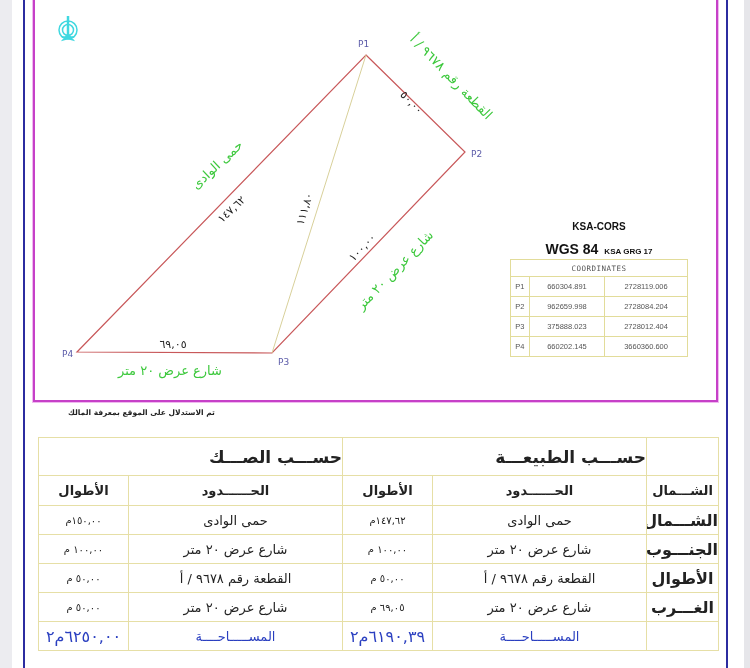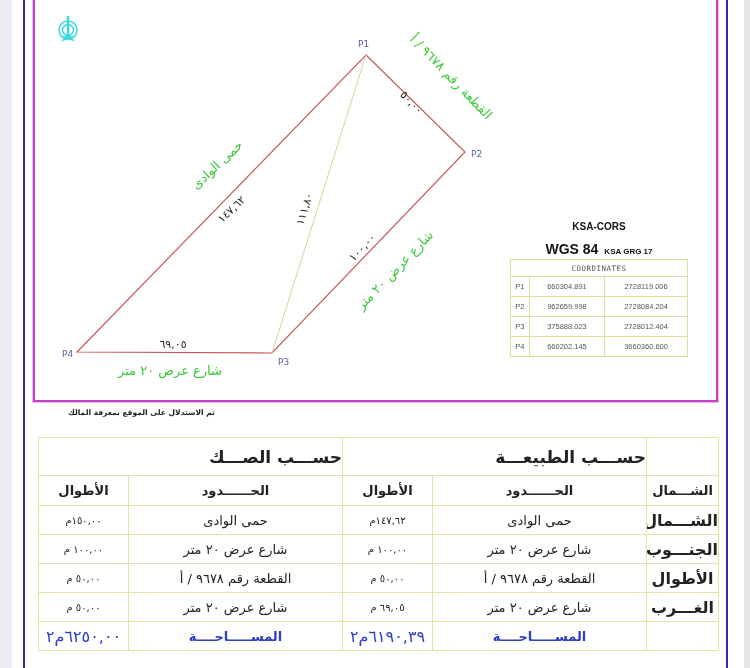--- a/index.html
+++ b/index.html
@@ -42,21 +42,21 @@
     position: absolute; left: 38px; top: 437px; width: 680px; border-collapse: collapse;
     direction: rtl; table-layout: fixed;
     font-family: "DejaVu Sans", sans-serif; color: #222;
   }
   table.bounds td { border: 1px solid #e6dfa6; text-align: center; padding: 0; overflow: hidden; white-space: nowrap; }
   table.bounds tr.g1 td { height: 37px; font-size: 17px; font-weight: bold; text-align: right; }
   table.bounds tr.g2 td { height: 29px; font-size: 13px; font-weight: bold; margin-top: 14px; }
   table.bounds tr.row td { height: 28px; font-size: 13px; }
   table.bounds tr.row td.len { font-size: 10px; }
   table.bounds tr.row td.dir { font-weight: bold; font-size: 16px; }
-  table.bounds tr.area td { height: 28px; color: #2a3fc0; font-weight: bold; font-size: 13px; }
+  table.bounds tr.area td { height: 28px; color: #2a3fc0; font-weight: normal; font-size: 13px; }
   table.bounds tr.area td.len { font-size: 16px; font-weight: normal; }
 </style>
 </head>
 <body>
 
 <div class="side-gray-left"></div>
 <div class="side-gray-right"></div>
 <div class="outer-line" style="left:23px"></div>
 <div class="outer-line" style="left:726px"></div>
 <div class="plot-frame"></div>

